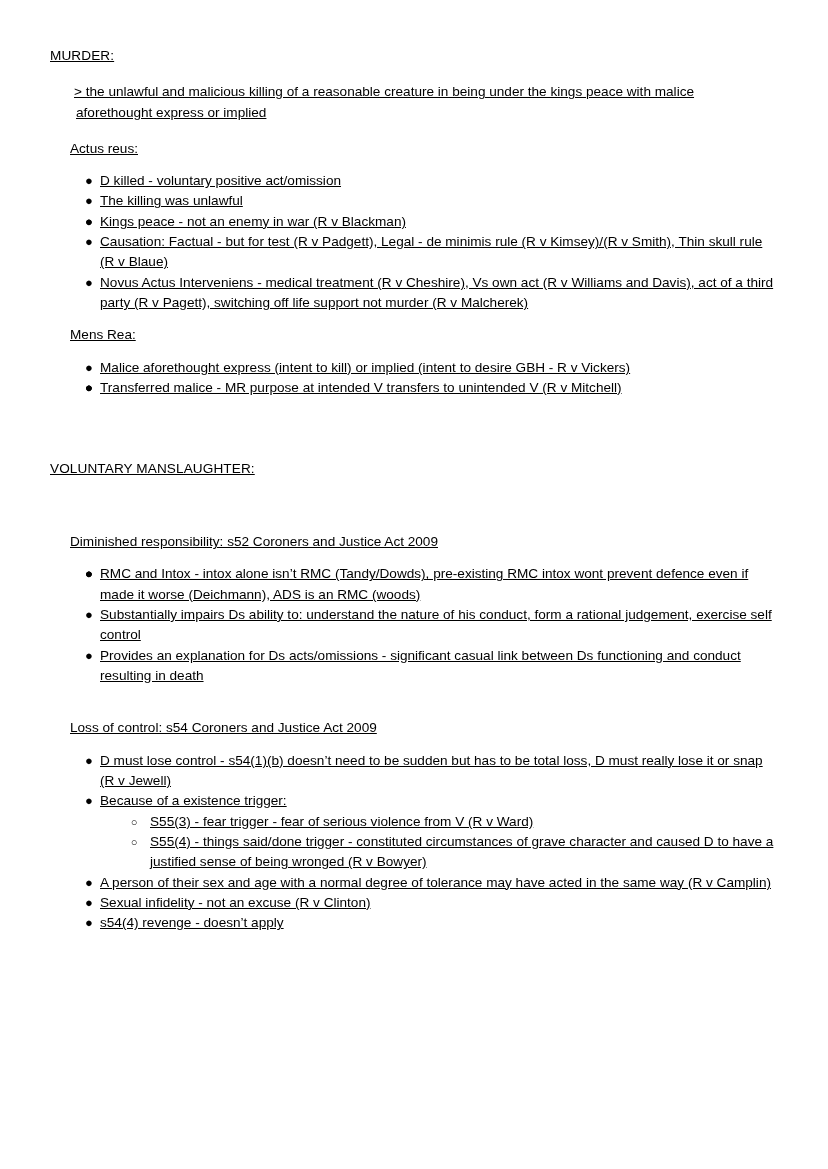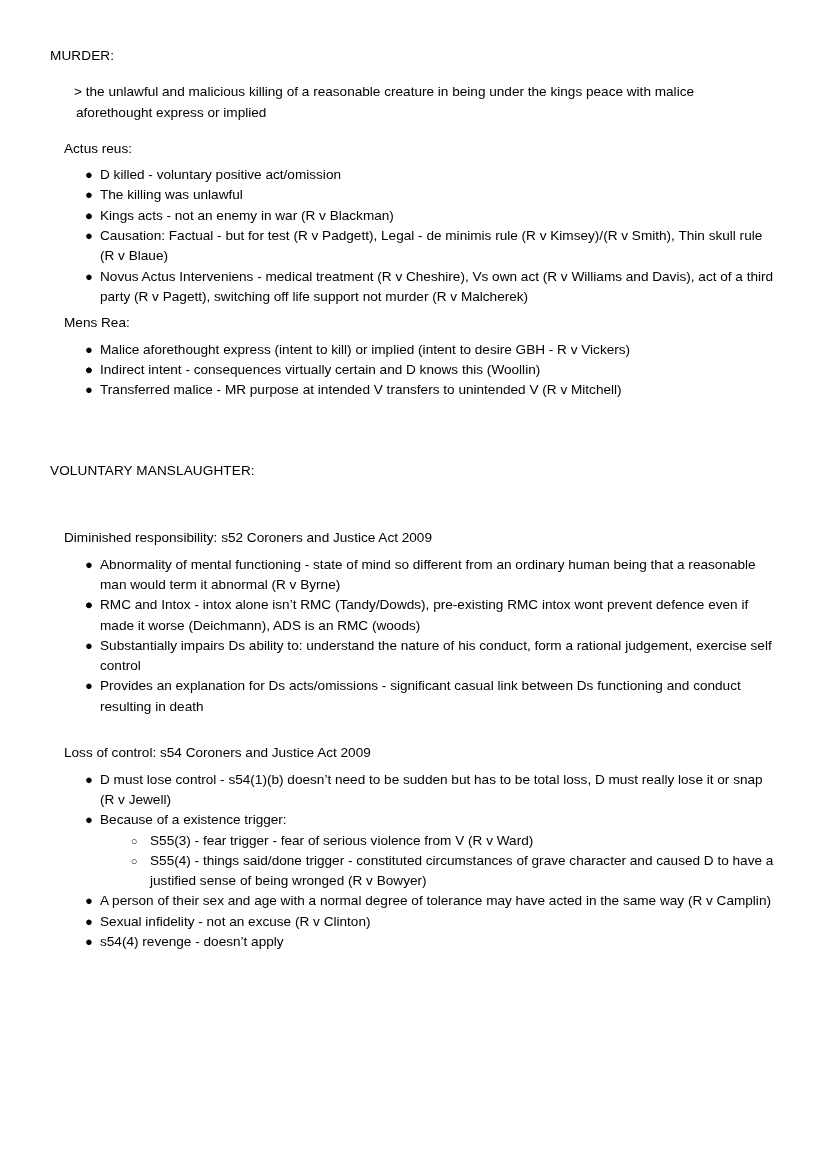--- a/index.html
+++ b/index.html
@@ -20,20 +20,21 @@
     width: 828px;
     height: 1169px;
     background: #ffffff;
     box-sizing: border-box;
     padding: 46px 50px 0 50px;
     overflow: hidden;
   }
   .doc {
     font-size: 13.6px;
     line-height: 20.3px;
+    text-decoration: underline;
   }
 
   
   .section-title {
     margin: 0;
     font-size: 13.6px;
     font-weight: 400;
     line-height: 20.3px;
     letter-spacing: 0.1px;
   }
@@ -41,21 +42,21 @@
   
   .lead {
     margin: 16px;
     padding-left: 10px;
     text-indent: -2px;
     line-height: 20.3px;
   }
 
   
   .sub-head {
-    margin: 6px;
+    margin: 12px;
     padding-left: 8px;
     line-height: 20.3px;
   }
 
   
   ul.level1 {
     margin: 0;
     padding: 0;
     list-style: none;
   }
@@ -118,21 +119,21 @@
         </li>
         <li>
           <span class="bullet">●</span>
           <span>The killing was unlawful</span>
         </li>
         <li>
           <span class="bullet">●</span>
         </li>
         <li>
           <span class="bullet">●</span>
-          <span>Kings acts - not an enemy in war (R v Blackman)</span>
+          <span>Kings peace - not an enemy in war (R v Blackman)</span>
         </li>
         <li>
           <span class="bullet">●</span>
           <span>Causation: Factual - but for test (R v Padgett), Legal - de minimis rule (R v Kimsey)/(R v Smith), Thin skull rule (R v Blaue)</span>
         </li>
         <li>
           <span class="bullet">●</span>
           <span>Novus Actus Interveniens - medical treatment (R v Cheshire), Vs own act (R v Williams and Davis), act of a third party (R v Pagett), switching off life support not murder (R v Malcherek)</span>
         </li>
       </ul>
@@ -141,41 +142,39 @@
       <ul class="level1">
         <li>
           <span class="bullet">●</span>
           <span>Malice aforethought express (intent to kill) or implied (intent to desire GBH - R v Vickers)</span>
         </li>
         <li>
           <span class="bullet">●</span>
         </li>
         <li>
           <span class="bullet">●</span>
-          <span>Indirect intent - consequences virtually certain and D knows this (Woollin)</span>
         </li>
         <li>
           <span class="bullet">●</span>
           <span>Transferred malice - MR purpose at intended V transfers to unintended V (R v Mitchell)</span>
         </li>
       </ul>
     </div>
 
     <div class="spacer-3"></div>
 
     <div>
       <p class="section-title">VOLUNTARY MANSLAUGHTER:</p>
 
       <div class="spacer-2"></div>
 
       <p class="sub-head">Diminished responsibility: s52 Coroners and Justice Act 2009</p>
       <ul class="level1">
         <li>
           <span class="bullet">●</span>
-          <span>Abnormality of mental functioning - state of mind so different from an ordinary human being that a reasonable man would term it abnormal (R v Byrne)</span>
         </li>
         <li>
           <span class="bullet">●</span>
         </li>
         <li>
           <span class="bullet">●</span>
           <span>RMC and Intox - intox alone isn’t RMC (Tandy/Dowds), pre-existing RMC intox wont prevent defence even if made it worse (Deichmann), ADS is an RMC (woods)</span>
         </li>
         <li>
           <span class="bullet">●</span>

